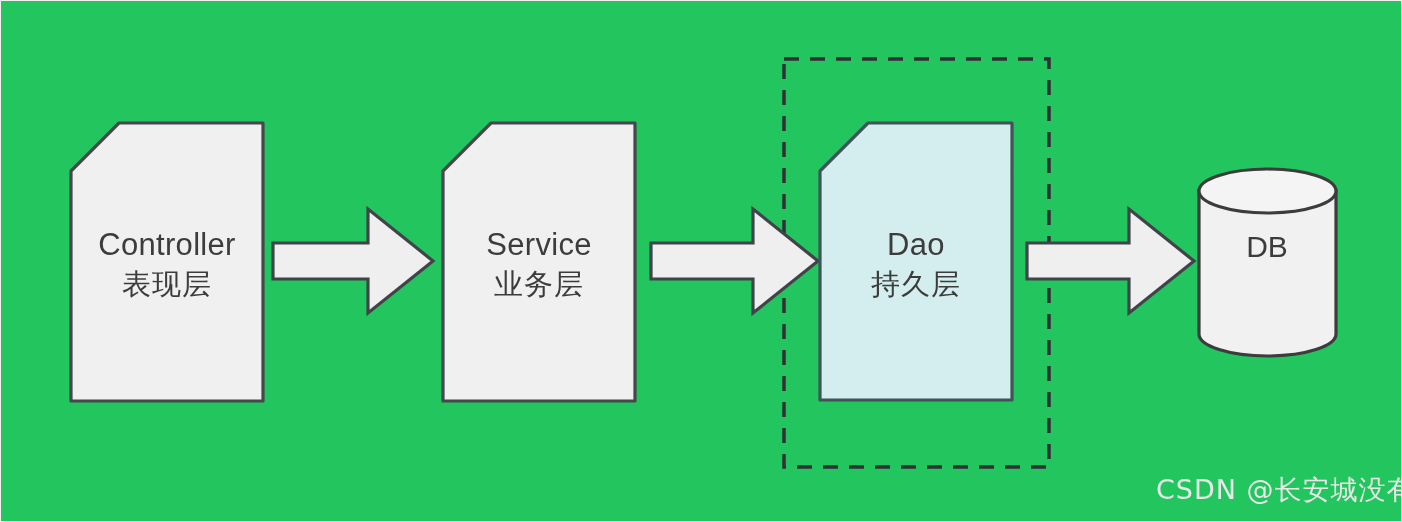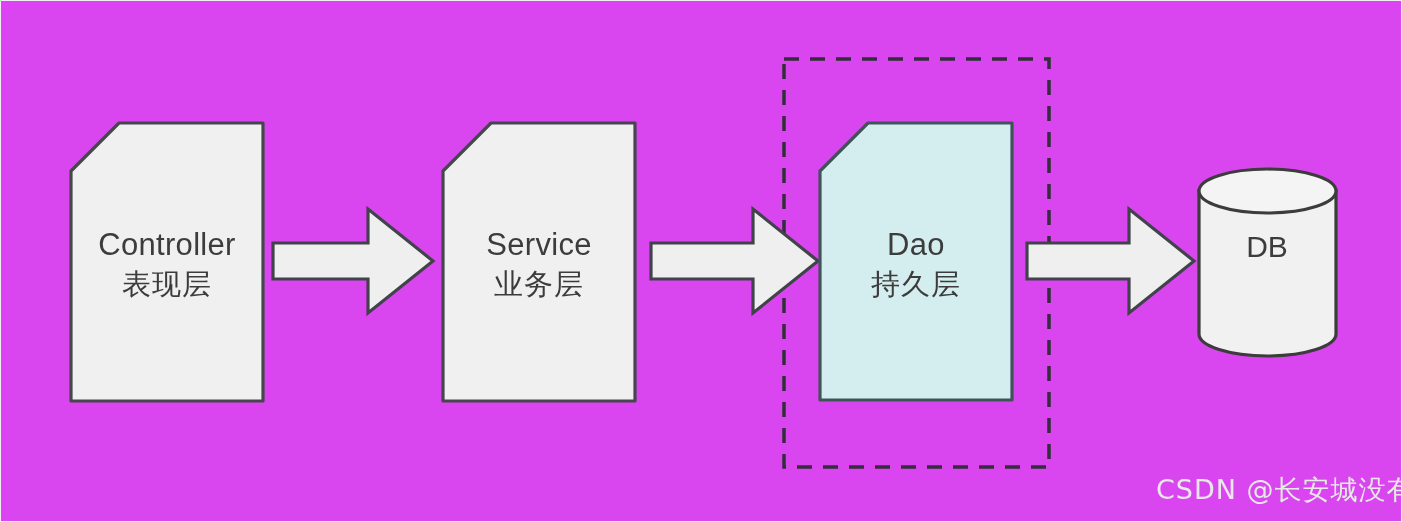--- a/index.html
+++ b/index.html
@@ -7,21 +7,21 @@
     padding: 0;
     background: #ffffff;
   }
   body {
     font-family: "Liberation Sans", "DejaVu Sans", sans-serif;
   }
   #canvas {
     position: relative;
     width: 1402px;
     height: 522px;
-    background: #d946ef;
+    background: #22c55e;
     box-sizing: border-box;
     border: 1px solid #f0f0f0;
     overflow: hidden;
   }
   #diagram-svg {
     position: absolute;
     left: 0;
     top: 0;
     width: 1402px;
     height: 522px;

